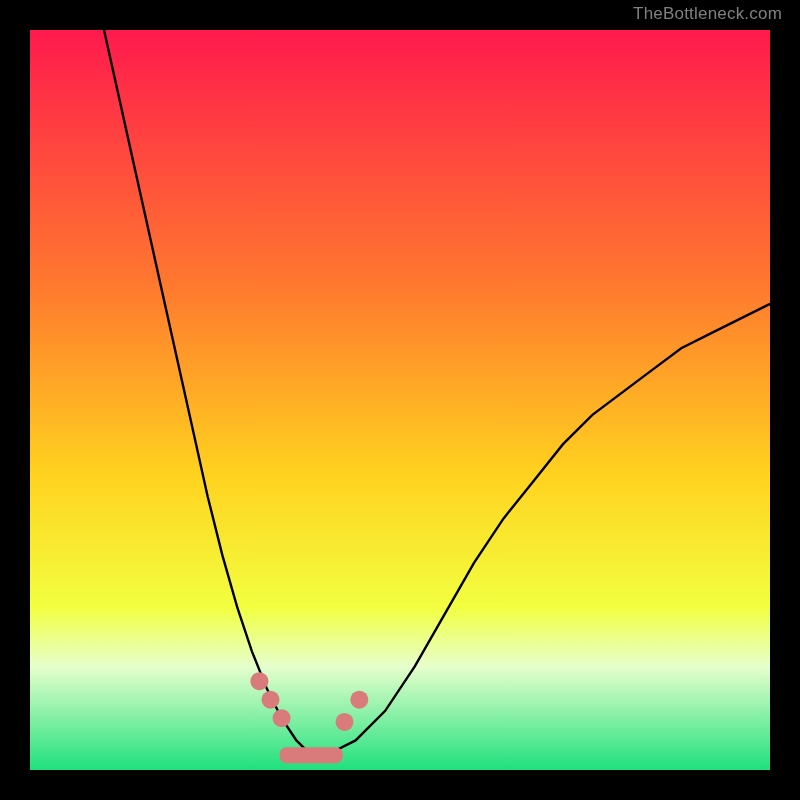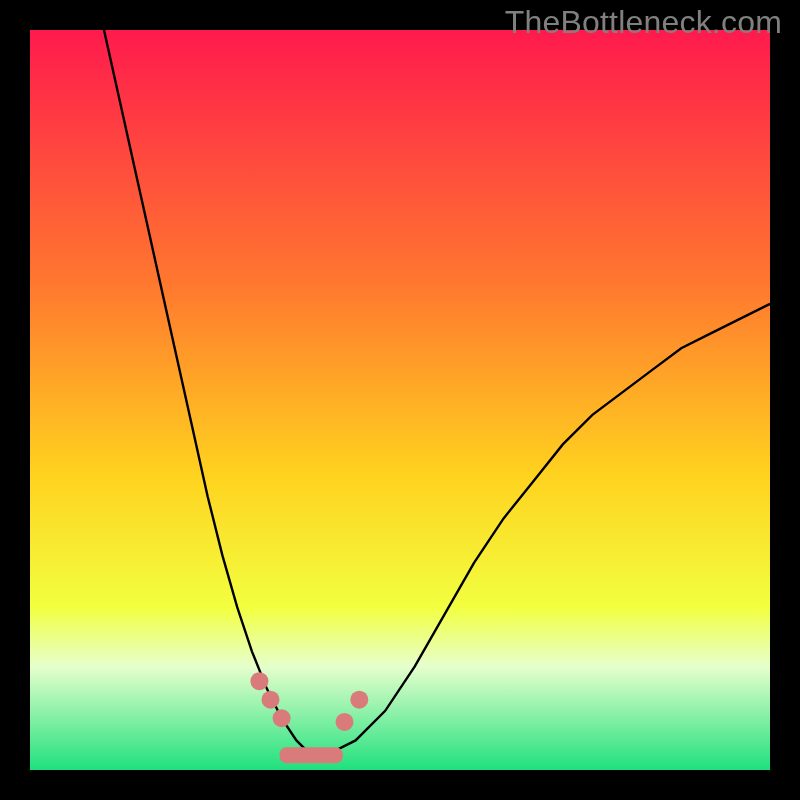--- a/index.html
+++ b/index.html
@@ -24,21 +24,21 @@
     top: 30px;
     width: 740px;
     height: 740px;
     overflow: hidden;
   }
   .watermark {
     position: absolute;
     top: 4px;
     right: 18px;
     font-family: Arial, Helvetica, sans-serif;
-    font-size: 32px;
+    font-size: 17px;
     color: #808080;
     font-weight: 500;
     letter-spacing: 0.2px;
     margin-left: 33px;
   }
   svg {
     position: absolute;
     left: 0;
     top: 0;
     width: 740px;

